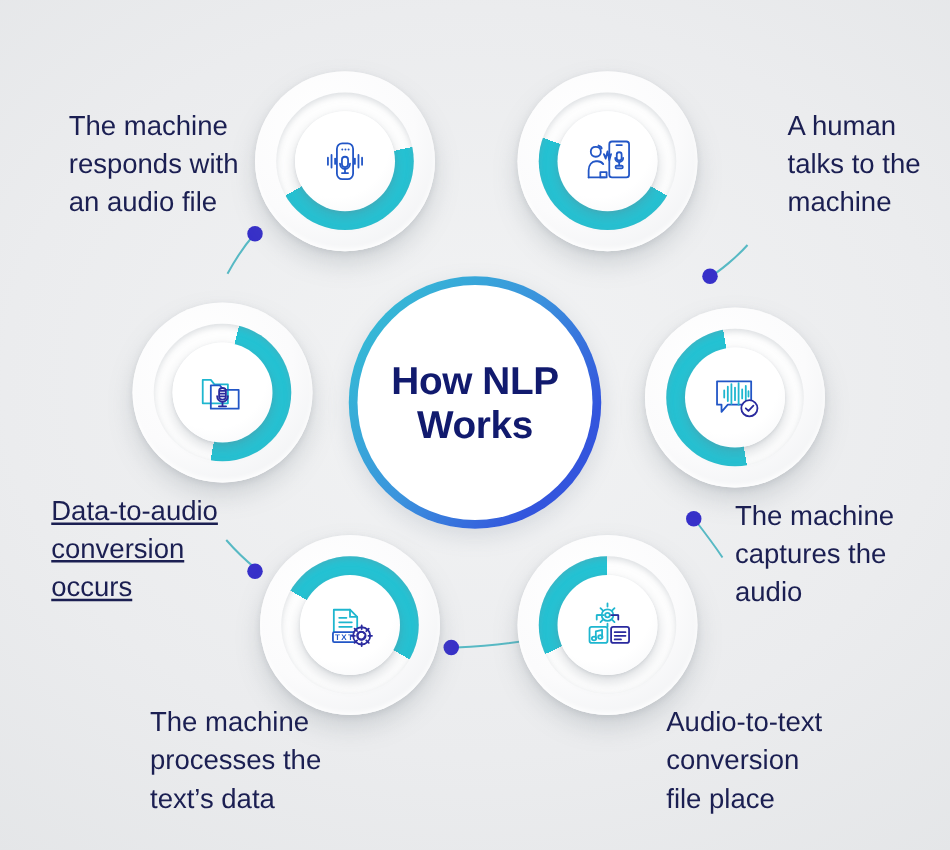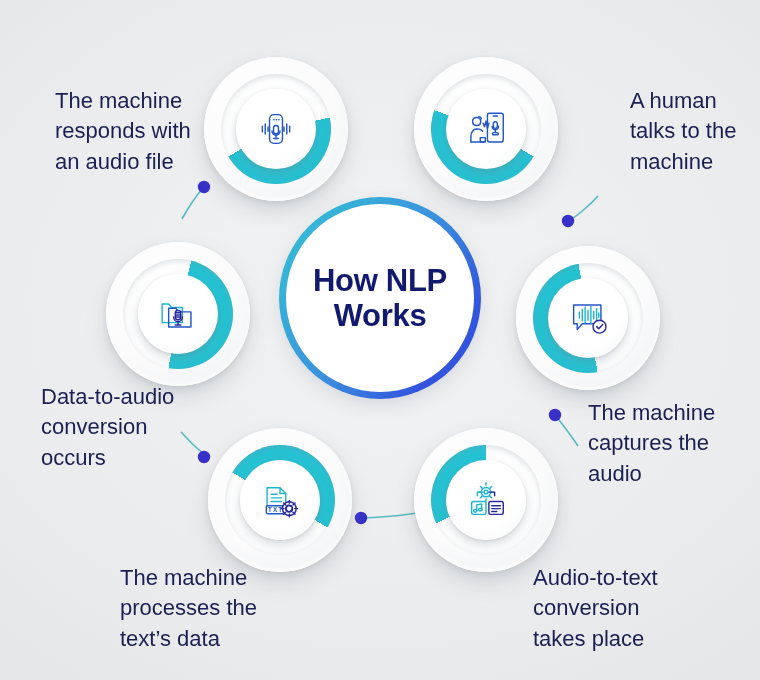--- a/index.html
+++ b/index.html
@@ -69,21 +69,21 @@
   .node .disc svg {
     width: 46px;
     height: 46px;
     display: block;
   }
 
   
   #hub {
     position: absolute;
     left: 279px;
-    top: 197px;
+    top: 221px;
     width: 202px;
     height: 202px;
     border-radius: 50%;
     display: flex;
     align-items: center;
     justify-content: center;
     box-shadow: 0 6px 18px rgba(110,125,145,0.20);
   }
   #hub .hub-inner {
     position: absolute;
@@ -261,21 +261,21 @@
 responds with
 an audio file</div>
   <div class="caption right" style="left:586px; top:86px;  width:168px;margin-left:44px;">A human
 talks to the
 machine</div>
   <div class="caption right" style="left:588px; top:398px; width:170px;">The machine
 captures the
 audio</div>
   <div class="caption right" style="left:533px; top:563px; width:180px;">Audio-to-text
 conversion
-takes place</div>
+file place</div>
   <div class="caption left" style="left:120px; top:563px; width:180px;">The machine
 processes the
 text’s data</div>
-  <div class="caption left" style="left:41px;  top:382px; width:180px;">Data-to-audio
+  <div class="caption left" style="left:41px;  top:394px; width:180px;text-decoration:underline;">Data-to-audio
 conversion
 occurs</div>
 
 </div>
 
 </body></html>

